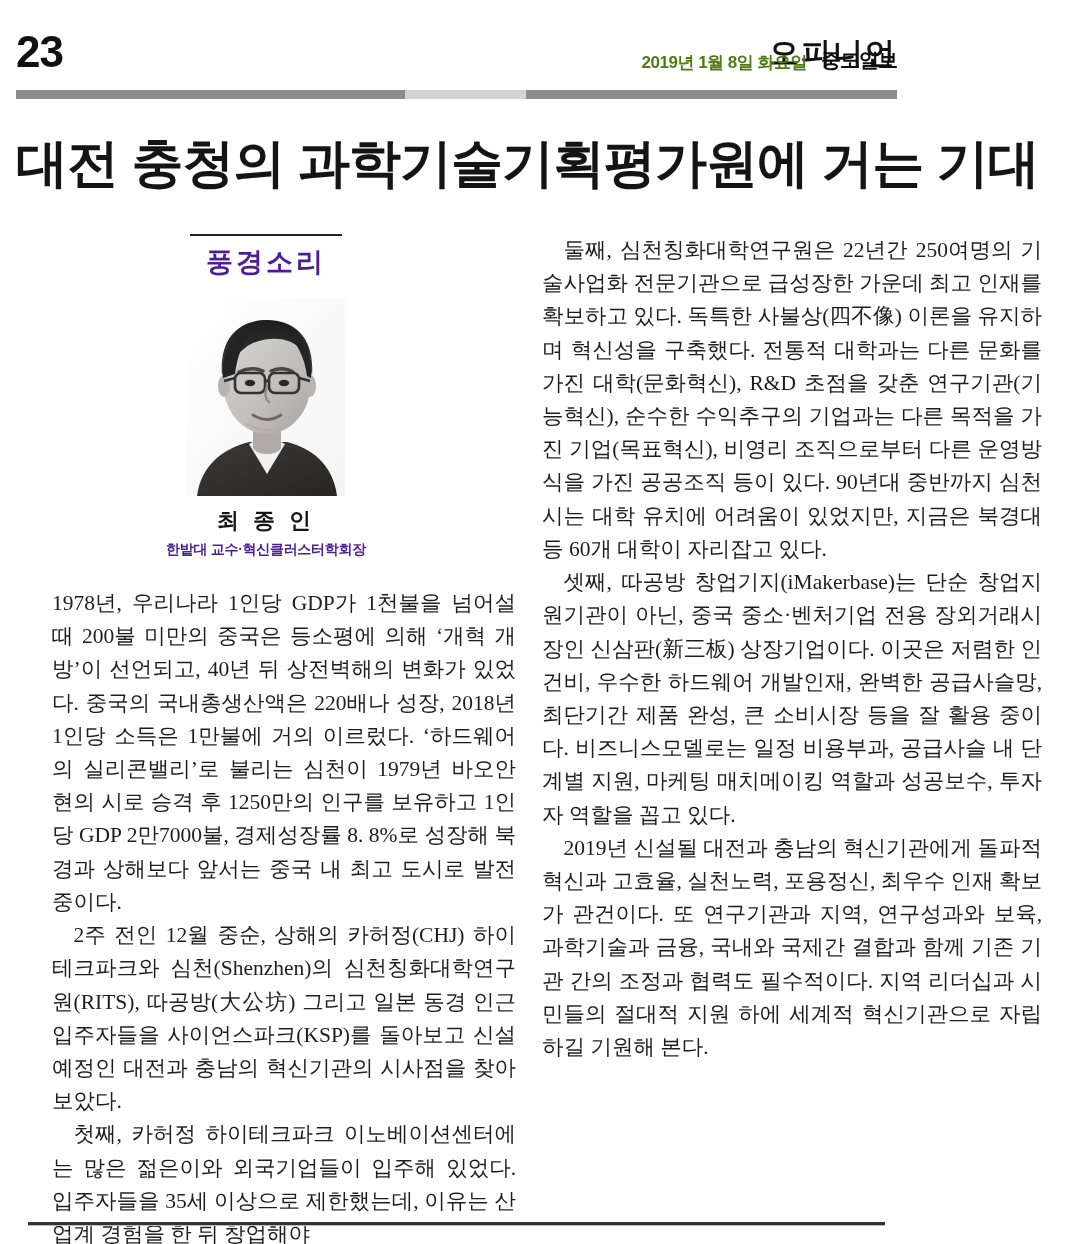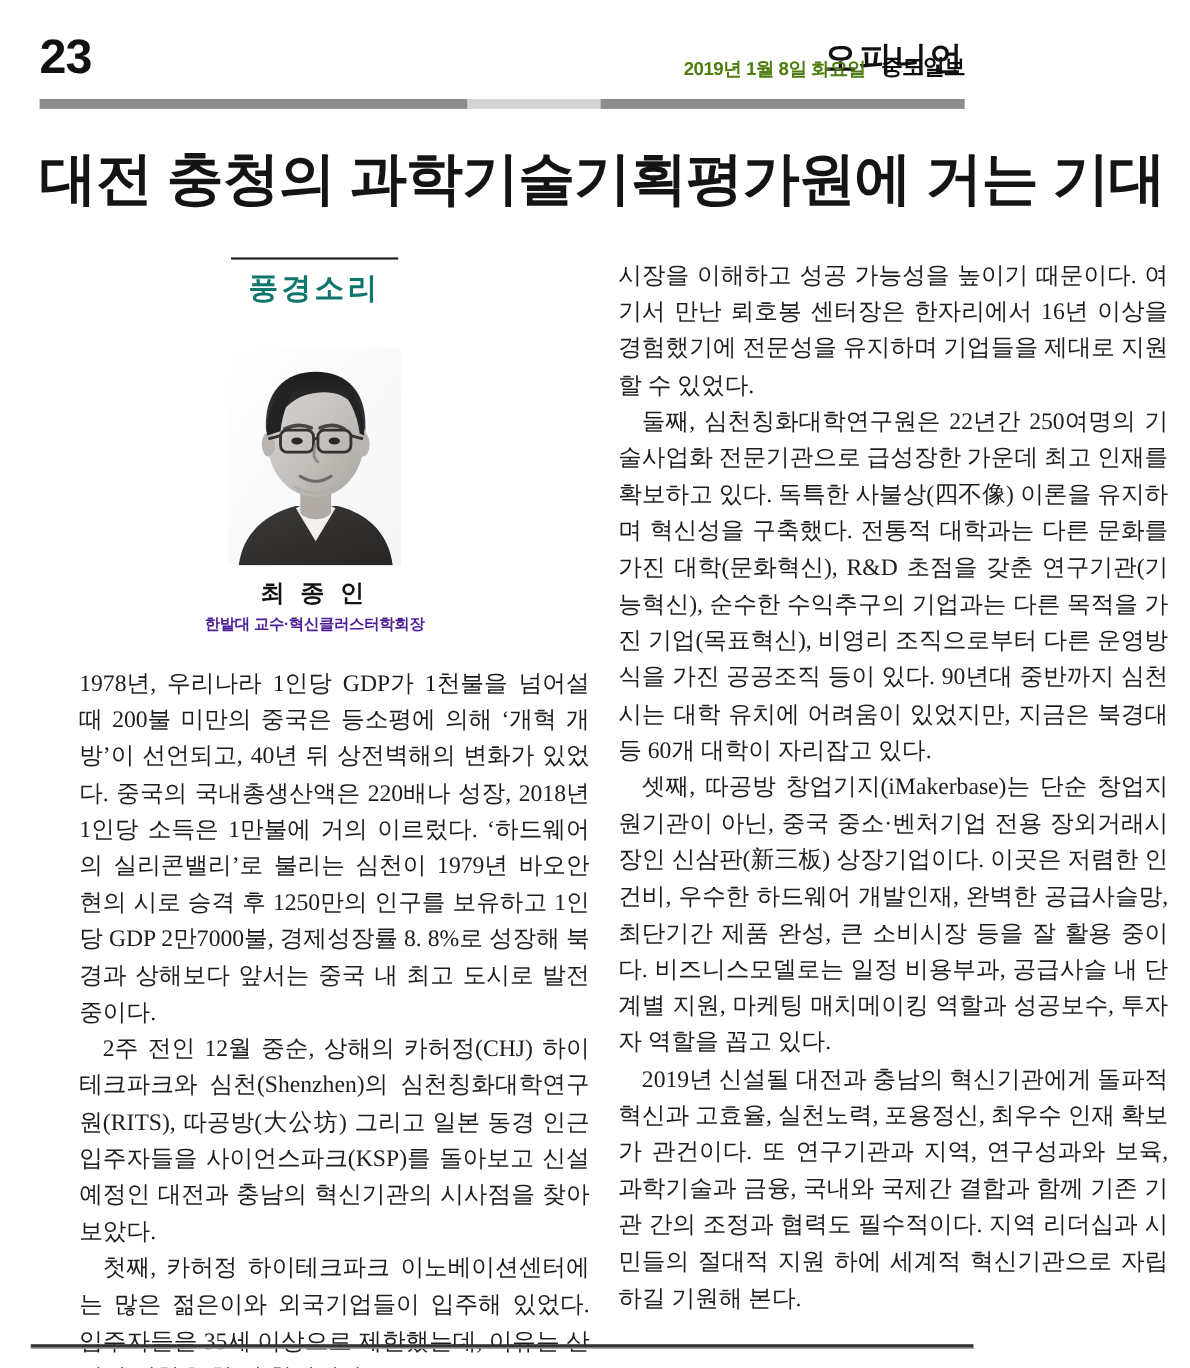--- a/index.html
+++ b/index.html
@@ -15,21 +15,21 @@
     color: #1a1a1a;
     position: relative;
     overflow: hidden;
   }
 
   .page {
     width: 913px;
     height: 1244px;
     position: relative;
     box-sizing: border-box;
-    padding: 0 36px;
+    padding: 0 16px;
   }
 
   
   .masthead {
     display: flex;
     align-items: flex-end;
     height: 86px;
     position: relative;
   }
   .page-number {
@@ -122,22 +122,22 @@
     width: 152px;
     height: 2px;
     background: #222;
     margin: 0 auto 8px auto;
   }
   .column-name {
     font-family: "Liberation Sans", "DejaVu Sans", sans-serif;
     font-weight: 700;
     font-size: 27px;
     letter-spacing: 3px;
-    color: #0f766e;
-    margin-bottom: 36px;
+    color: #4c1d95;
+    margin-bottom: 18px;
   }
 
   .portrait {
     width: 158px;
     height: 198px;
     margin: 0 auto 10px auto;
     position: relative;
     overflow: hidden;
     background: #ffffff;
   }
@@ -289,21 +289,20 @@
         <p class="first">1978년, 우리나라 1인당 GDP가 1천불을 넘어설 때 200불 미만의 중국은 등소평에 의해 ‘개혁 개방’이 선언되고, 40년 뒤 상전벽해의 변화가 있었다. 중국의 국내총생산액은 220배나 성장, 2018년 1인당 소득은 1만불에 거의 이르렀다. ‘하드웨어의 실리콘밸리’로 불리는 심천이 1979년 바오안현의 시로 승격 후 1250만의 인구를 보유하고 1인당 GDP 2만7000불, 경제성장률 8. 8%로 성장해 북경과 상해보다 앞서는 중국 내 최고 도시로 발전 중이다.</p>
         <p>2주 전인 12월 중순, 상해의 카허정(CHJ) 하이테크파크와 심천(Shenzhen)의 심천칭화대학연구원(RITS), 따공방(大公坊) 그리고 일본 동경 인근 입주자들을 사이언스파크(KSP)를 돌아보고 신설 예정인 대전과 충남의 혁신기관의 시사점을 찾아보았다.</p>
         <p>첫째, 카허정 하이테크파크 이노베이션센터에는 많은 젊은이와 외국기업들이 입주해 있었다. 입주자들을 35세 이상으로 제한했는데, 이유는 산업계 경험을 한 뒤 창업해야</p>
       </div>
     </div>
 
     <div class="col-gap"></div>
 
     <div class="col-right">
       <div class="article">
-        <p class="first">시장을 이해하고 성공 가능성을 높이기 때문이다. 여기서 만난 뢰호봉 센터장은 한자리에서 16년 이상을 경험했기에 전문성을 유지하며 기업들을 제대로 지원할 수 있었다.</p>
         <p>둘째, 심천칭화대학연구원은 22년간 250여명의 기술사업화 전문기관으로 급성장한 가운데 최고 인재를 확보하고 있다. 독특한 사불상(四不像) 이론을 유지하며 혁신성을 구축했다. 전통적 대학과는 다른 문화를 가진 대학(문화혁신), R&amp;D 초점을 갖춘 연구기관(기능혁신), 순수한 수익추구의 기업과는 다른 목적을 가진 기업(목표혁신), 비영리 조직으로부터 다른 운영방식을 가진 공공조직 등이 있다. 90년대 중반까지 심천시는 대학 유치에 어려움이 있었지만, 지금은 북경대 등 60개 대학이 자리잡고 있다.</p>
         <p>셋째, 따공방 창업기지(iMakerbase)는 단순 창업지원기관이 아닌, 중국 중소·벤처기업 전용 장외거래시장인 신삼판(新三板) 상장기업이다. 이곳은 저렴한 인건비, 우수한 하드웨어 개발인재, 완벽한 공급사슬망, 최단기간 제품 완성, 큰 소비시장 등을 잘 활용 중이다. 비즈니스모델로는 일정 비용부과, 공급사슬 내 단계별 지원, 마케팅 매치메이킹 역할과 성공보수, 투자자 역할을 꼽고 있다.</p>
         <p>2019년 신설될 대전과 충남의 혁신기관에게 돌파적 혁신과 고효율, 실천노력, 포용정신, 최우수 인재 확보가 관건이다. 또 연구기관과 지역, 연구성과와 보육, 과학기술과 금융, 국내와 국제간 결합과 함께 기존 기관 간의 조정과 협력도 필수적이다. 지역 리더십과 시민들의 절대적 지원 하에 세계적 혁신기관으로 자립하길 기원해 본다.</p>
       </div>
     </div>
   </div>
 
   <div class="footer-rule"></div>
 </div>
 

